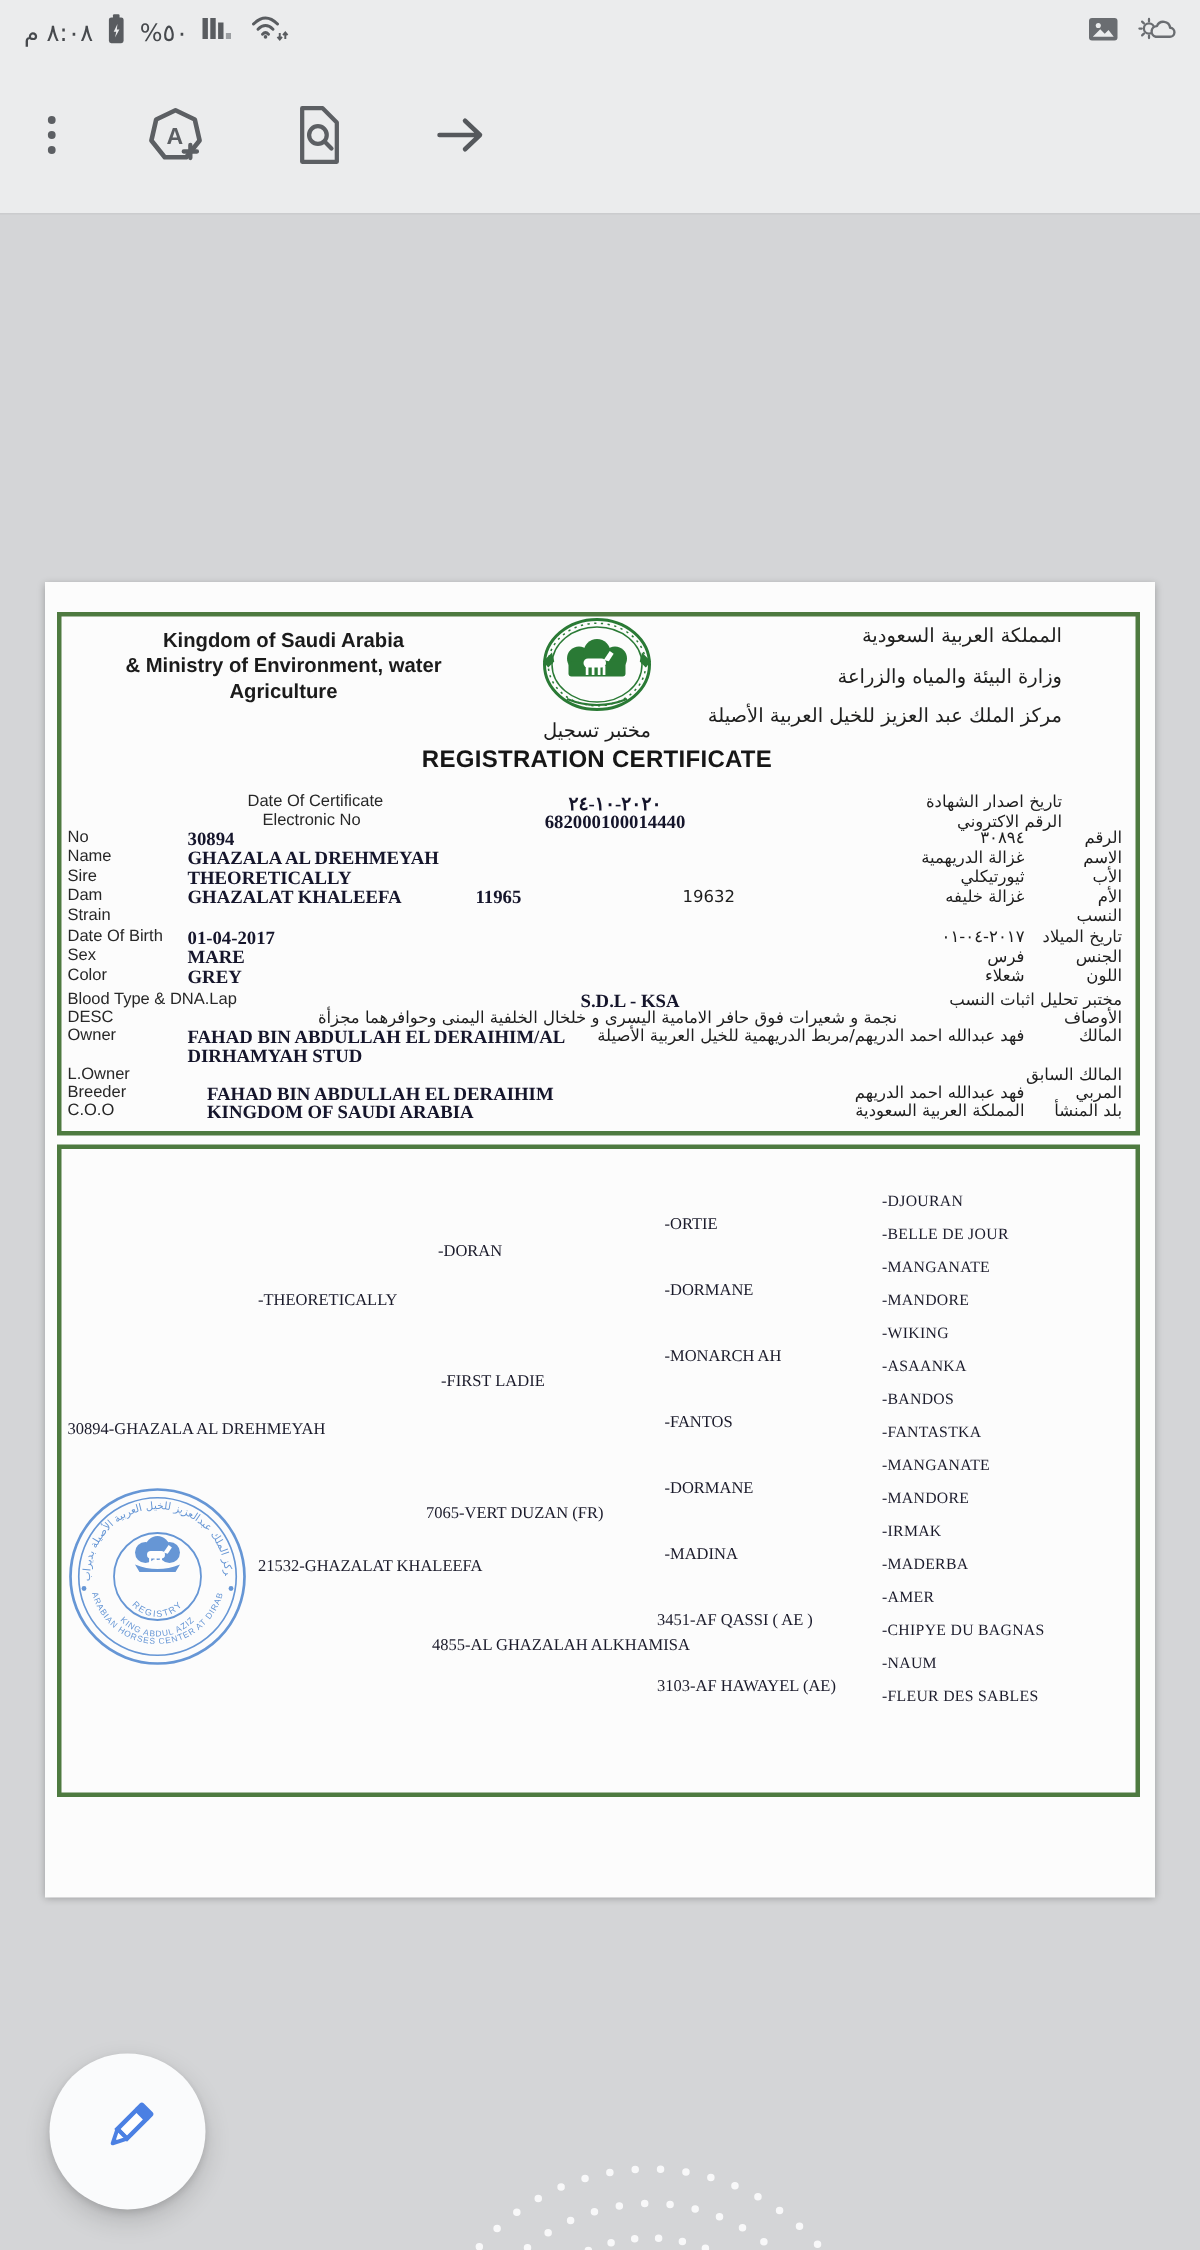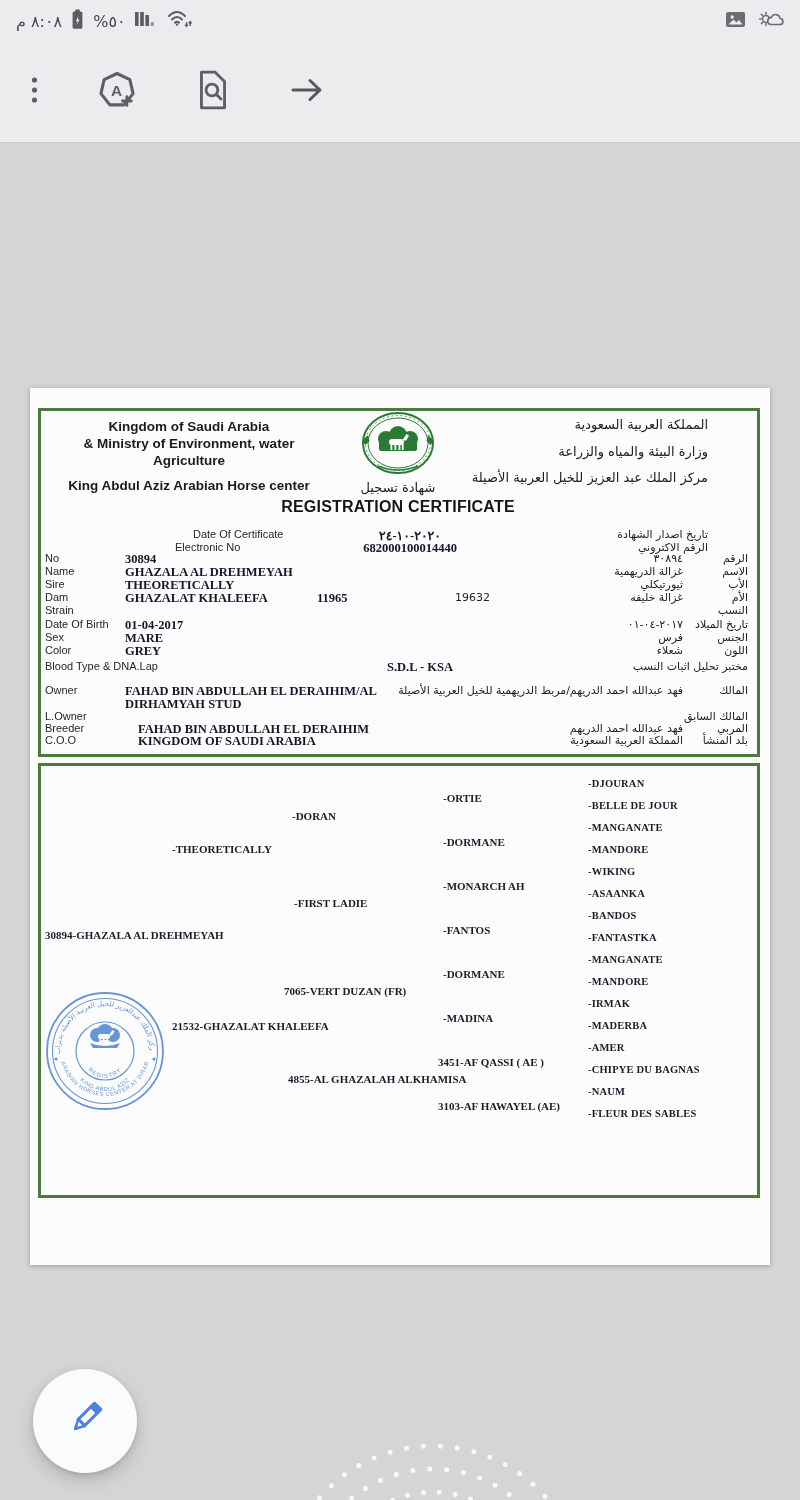--- a/index.html
+++ b/index.html
@@ -45,22 +45,22 @@
   .crow{position:absolute;left:0;right:0;height:14px;}
   .cl{position:absolute;left:15px;font-family:"Liberation Sans","DejaVu Sans",sans-serif;
       font-size:11px;color:#272727;white-space:nowrap;}
   .cv{position:absolute;left:95px;font-family:"Liberation Serif","DejaVu Serif",serif;
       font-weight:bold;font-size:12.5px;color:#15152b;white-space:nowrap;}
   .cav{position:absolute;right:87px;direction:rtl;font-size:11px;color:#1d1d1d;white-space:nowrap;}
   .cal{position:absolute;right:22px;direction:rtl;font-size:11px;color:#1d1d1d;white-space:nowrap;}
   .cdv{position:absolute;font-family:"Liberation Serif","DejaVu Serif",serif;font-weight:bold;
        font-size:12.5px;color:#15152b;text-align:center;white-space:nowrap;}
 
-  .ped{position:absolute;font-family:"Liberation Serif","DejaVu Serif",serif;font-weight:bold;
-       font-size:11px;color:#1b1b2b;white-space:nowrap;}
+  .ped{position:absolute;font-family:"Liberation Serif","DejaVu Serif",serif;font-weight:normal;
+       font-size:11px;color:#1b1b2b;white-space:nowrap;margin-top:18px;}
   .g5{font-size:10.5px;letter-spacing:.2px;}
 
   .stamp{position:absolute;left:13px;top:601px;opacity:.92;}
 
   
   .fab{position:absolute;left:33px;top:1369px;width:104px;height:104px;border-radius:50%;
        background:#fafbfc;display:flex;align-items:center;justify-content:center;cursor:pointer;
        box-shadow:0 7px 18px rgba(0,0,0,.16),0 2px 5px rgba(0,0,0,.12);}
   .dots{position:absolute;left:268px;top:1424px;pointer-events:none;}
 </style>
@@ -159,21 +159,20 @@
 <div class="page">
 
   <div class="gbox" id="gbox1"></div>
   <div class="gbox" id="gbox2"></div>
 
   <div class="hdr-en">
     <div>Kingdom of Saudi Arabia</div>
     <div>&amp; Ministry of Environment, water</div>
     <div>Agriculture</div>
     <div class="sp"></div>
-    <div>King Abdul Aziz Arabian Horse center</div>
   </div>
 
   <div class="hdr-ar">
     <div>المملكة العربية السعودية</div>
     <div>وزارة البيئة والمياه والزراعة</div>
     <div>مركز الملك عبد العزيز للخيل العربية الأصيلة</div>
   </div>
 
   <div class="logo">
     <svg width="100" height="74" viewBox="0 0 100 74">
@@ -193,25 +192,25 @@
         <path d="M54.5 32 l4-6 2.6 1.8 -3.2 5 Z"></path>
         <rect x="42.5" y="36" width="1.8" height="6"></rect>
           <rect x="46.5" y="36" width="1.8" height="6"></rect>
         <rect x="50.5" y="36" width="1.8" height="6"></rect>
           <rect x="53.8" y="36" width="1.8" height="6"></rect>
       </g>
       <path d="M30 58 Q50 66 70 58" fill="none" stroke="#2a7a35" stroke-width="1.4"></path>
     </svg>
   </div>
 
-  <div class="t-ar">شهادة تسجيل</div>
+  <div class="t-ar">مختبر تسجيل</div>
   <div class="t-en">REGISTRATION CERTIFICATE</div>
 
   <div class="crow" style="top:140px">
-    <span class="cl" style="left:163px">Date Of Certificate</span>
+    <span class="cl" style="left:135px">Date Of Certificate</span>
     <span class="cdv" style="left:310px;width:140px" dir="ltr">٢٠٢٠-١٠-٢٤</span>
     <span class="cal" style="right:62px">تاريخ اصدار الشهادة</span>
   </div>
   <div class="crow" style="top:153px">
     <span class="cl" style="left:145px">Electronic No</span>
     <span class="cdv" style="left:300px;width:160px">682000100014440</span>
     <span class="cal" style="right:62px">الرقم الاكتروني</span>
   </div>
 
   <div class="crow" style="top:164px">
@@ -260,20 +259,25 @@
     <span class="cl">Color</span>
     <span class="cv">GREY</span>
     <span class="cav">شعلاء</span>
     <span class="cal">اللون</span>
   </div>
 
   <div class="crow" style="top:272px">
     <span class="cl">Blood Type &amp; DNA.Lap</span>
     <span class="cdv" style="left:320px;width:140px">S.D.L - KSA</span>
     <span class="cal">مختبر تحليل اثبات النسب</span>
+  </div>
+  <div class="crow" style="top:284px">
+    <span class="cl">DESC</span>
+    <span class="cav" style="right:auto;left:160px;width:430px;text-align:center">نجمة و شعيرات فوق حافر الامامية اليسرى و خلخال الخلفية اليمنى وحوافرهما مجزأة</span>
+    <span class="cal">الأوصاف</span>
   </div>
   <div class="crow" style="top:296px">
     <span class="cl">Owner</span>
     <span class="cv">FAHAD BIN ABDULLAH  EL DERAIHIM/AL</span>
     <span class="cav">فهد عبدالله احمد الدريهم/مربط الدريهمية للخيل العربية الأصيلة</span>
     <span class="cal">المالك</span>
   </div>
   <div class="crow" style="top:309px">
     <span class="cv">DIRHAMYAH STUD</span>
   </div>

